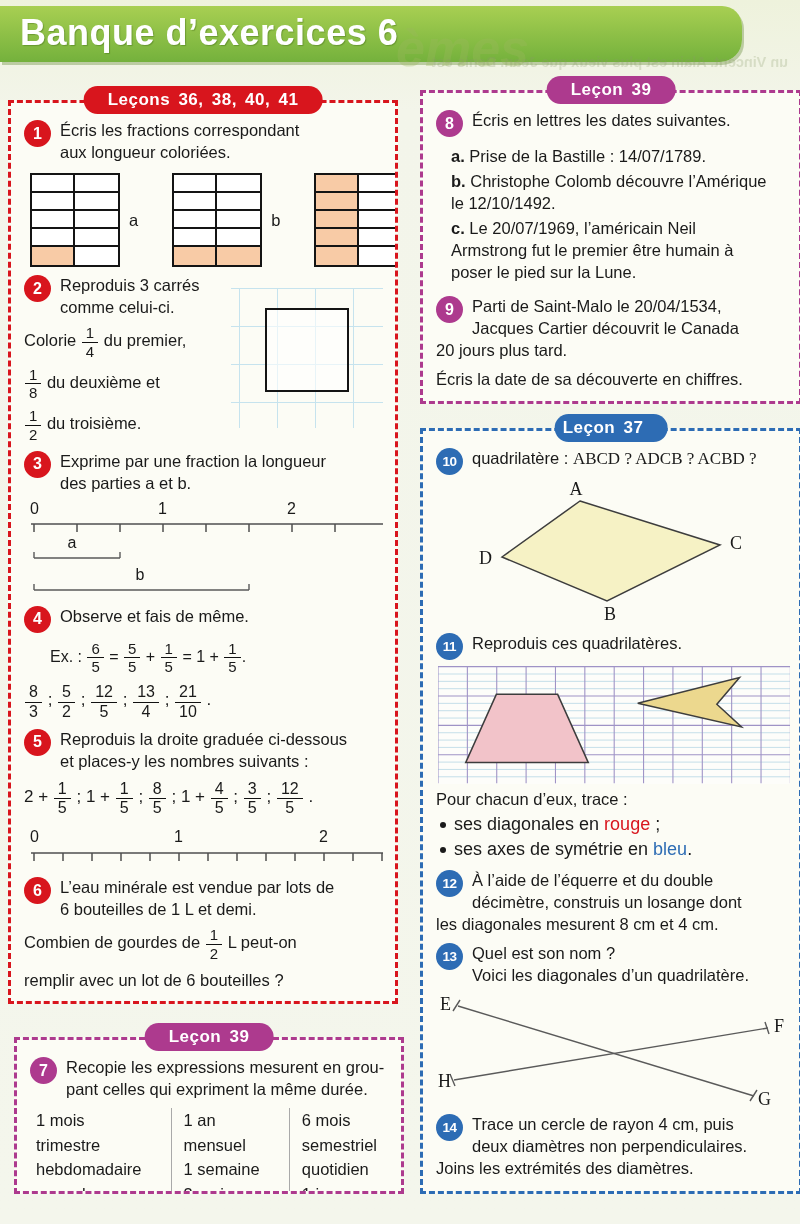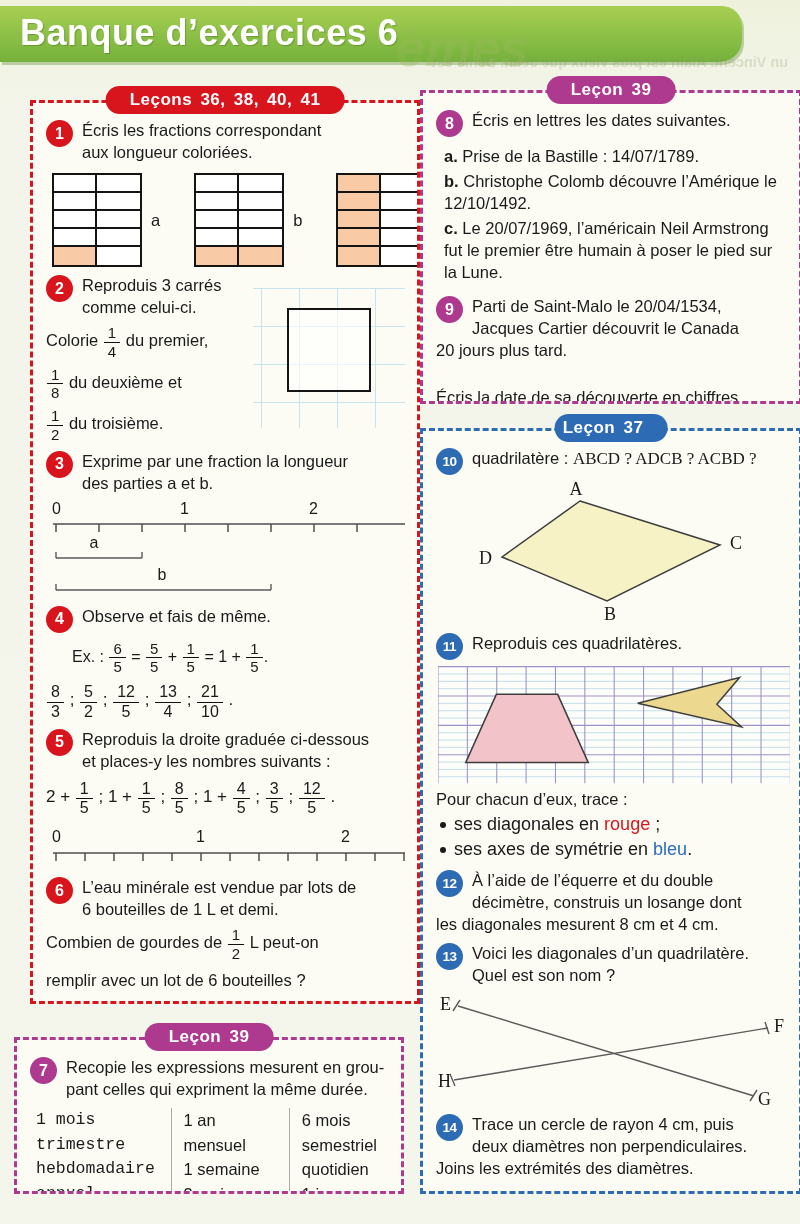--- a/index.html
+++ b/index.html
@@ -20,21 +20,21 @@
   .lesson-box{position:absolute;background:var(--box-bg,#fcfcf5);}
   .box-red{border:3px dashed var(--red,#d8151d);}
   .box-magenta{border:3px dashed var(--magenta,#ad3a8e);}
   .box-blue{border:3px dashed var(--blue,#2d6cb4);}
   .lesson-pill{position:absolute;top:-17px;left:50%;transform:translateX(-50%);
     padding:4px 24px;border-radius:20px;color:#fff;font-weight:bold;font-size:17px;
     white-space:nowrap;letter-spacing:.5px;word-spacing:3px;}
   .box-red .lesson-pill{background:var(--red,#d8151d);}
   .box-magenta .lesson-pill{background:var(--magenta,#ad3a8e);}
   .box-blue .lesson-pill{background:var(--blue,#2d6cb4);padding-left:8px;}
-  #box-left-main{left:30px;top:100px;width:384px;height:898px;padding:0;}
+  #box-left-main{left:8px;top:100px;width:384px;height:898px;padding:0;}
   #box-left-bottom{left:14px;top:1037px;width:384px;height:151px;}
   #box-right-top{left:420px;top:90px;width:376px;height:308px;}
   #box-right-bottom{left:420px;top:428px;width:376px;height:760px;}
   .box-inner{position:relative;padding:16px 12px 0 13px;height:100%;box-sizing:border-box;overflow:hidden;}
   
   .exercise{margin-bottom:7px;}
   .ex-head{display:flex;gap:9px;align-items:flex-start;}
   .exn{width:27px;height:27px;border-radius:50%;color:#fff;font-weight:bold;font-size:16px;
     display:flex;align-items:center;justify-content:center;flex:0 0 27px;margin-top:1px;}
   .exn.two{font-size:13.5px;letter-spacing:-.5px;}
@@ -78,26 +78,26 @@
   .seg{stroke:#5a5a5a;stroke-width:1.4;fill:none;}
   .fig text{font-size:16px;fill:#1a1a1a;}
   .fig text.geo{font-family:"Liberation Serif",serif;font-size:18px;}
   .shape{stroke:#3d3d3d;stroke-width:1.5;}
   .seyes-wrap{margin:6px 0 4px;}
   .seyes .min{stroke:var(--grid-minor,#b5d6e4);stroke-width:0.8;}
   .seyes .maj{stroke:var(--grid-major,#9f93c6);stroke-width:1.1;}
   
   .duration-table{display:flex;margin:8px 0 0 2px;}
   .dcol{padding:0 12px;}
-  .dcol:first-child{padding-left:4px;width:146px;box-sizing:border-box;font-family:Liberation Mono, monospace;}
+  .dcol:first-child{padding-left:4px;width:146px;box-sizing:border-box;}
   .dcol:nth-child(2){width:124px;box-sizing:border-box;}
   .dcol + .dcol{border-left:1.5px solid #a9a9a9;}
   .dcol div{font-size:16.5px;line-height:24.5px;}
   
-  .abc-item{font-size:16.5px;line-height:22px;margin:3px 8px;}
+  .abc-item{font-size:16.5px;line-height:22px;margin:3px 15px;}
   .abc-item b{font-weight:bold;}
   .bullets{margin:2px 0 0 4px;}
   .bullet-line{font-size:18px;line-height:25px;}
   .bullet-dot{display:inline-block;width:6px;height:6px;border-radius:50%;background:#1a1a1a;
     vertical-align:2px;margin-right:8px;}
 </style>
 </head>
 <body>
 
 <div id="page">
@@ -301,21 +301,21 @@
       </div>
       <div class="exercise" style="margin-top:12px;">
         <div class="ex-head">
           <div class="exn">9</div>
           <div>
             <div class="t-line">Parti de Saint-Malo le 20/04/1534,</div>
             <div class="t-line">Jacques Cartier découvrit le Canada</div>
           </div>
         </div>
         <div class="t-line">20 jours plus tard.</div>
-        <div class="t-line" style="margin-top:25px;">Écris la date de sa découverte en chiffres.</div>
+        <div class="t-line" style="margin-top:7px;">Écris la date de sa découverte en chiffres.</div>
       </div>
     </div>
   </div>
 
   <div id="box-right-bottom" class="lesson-box box-blue">
     <div class="lesson-pill">Leçon 37</div>
     <div class="box-inner">
 
       <div class="exercise">
         <div class="ex-head">
@@ -390,22 +390,22 @@
             <div class="t-line">décimètre, construis un losange dont</div>
           </div>
         </div>
         <div class="t-line">les diagonales mesurent 8 cm et 4 cm.</div>
       </div>
 
       <div class="exercise">
         <div class="ex-head">
           <div class="exn two">13</div>
           <div>
+            <div class="t-line">Quel est son nom ?</div>
             <div class="t-line">Voici les diagonales d’un quadrilatère.</div>
-            <div class="t-line">Quel est son nom ?</div>
           </div>
         </div>
         <svg class="fig" width="350" height="116" viewBox="0 0 350 116">
           <path class="seg" d="M20,16 L316,106"></path>
           <path class="seg" d="M16,90 L330,38"></path>
           <path class="seg" d="M22,10 L15,21 M319,100 L312,111 M12,84 L17,96 M327,32 L331,44"></path>
           <text class="geo" x="2" y="20">E</text>
           <text class="geo" x="336" y="42">F</text>
           <text class="geo" x="320" y="115">G</text>
           <text class="geo" x="0" y="97">H</text>

